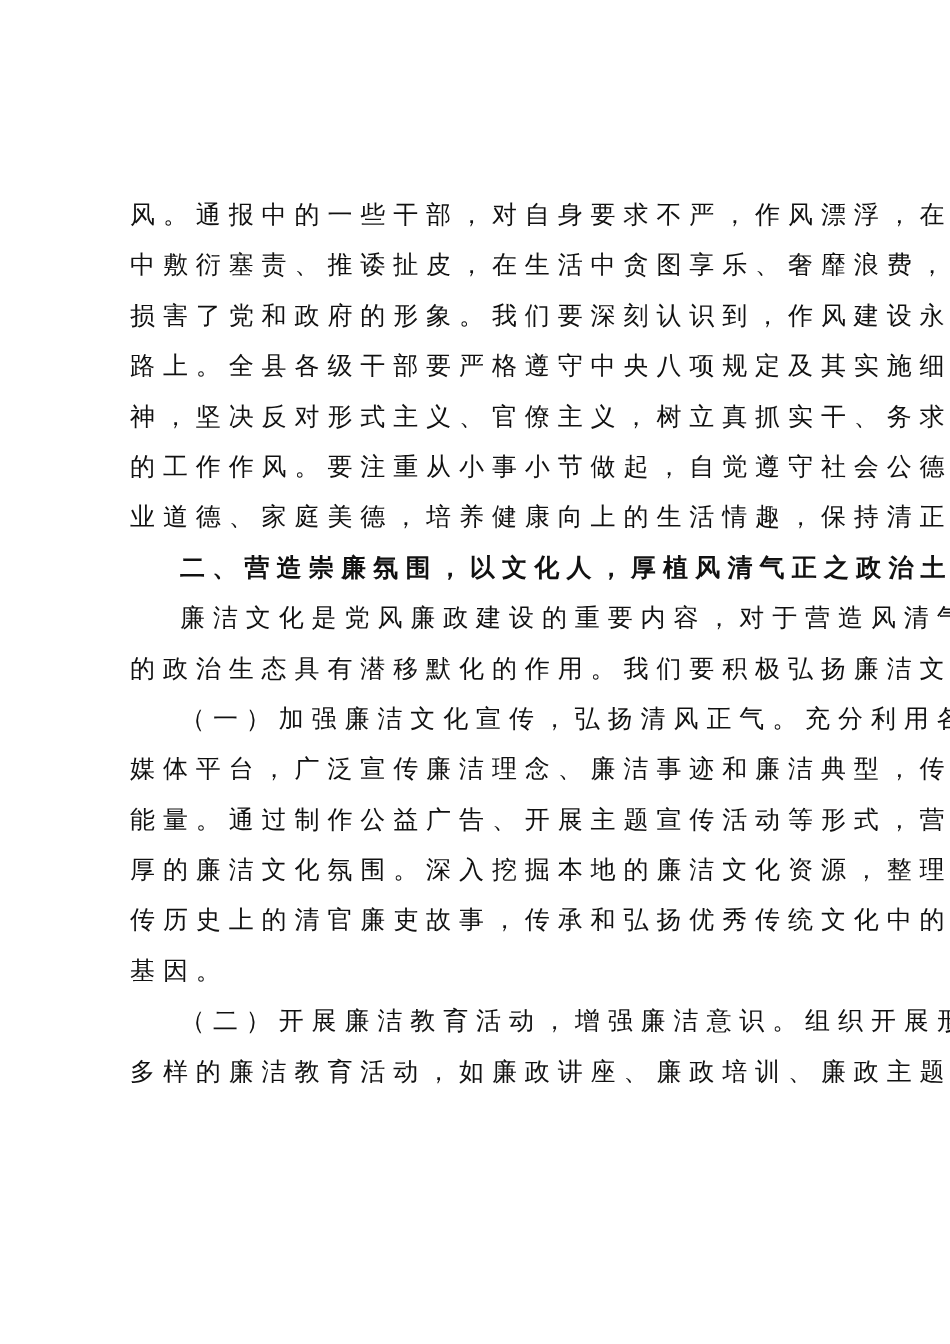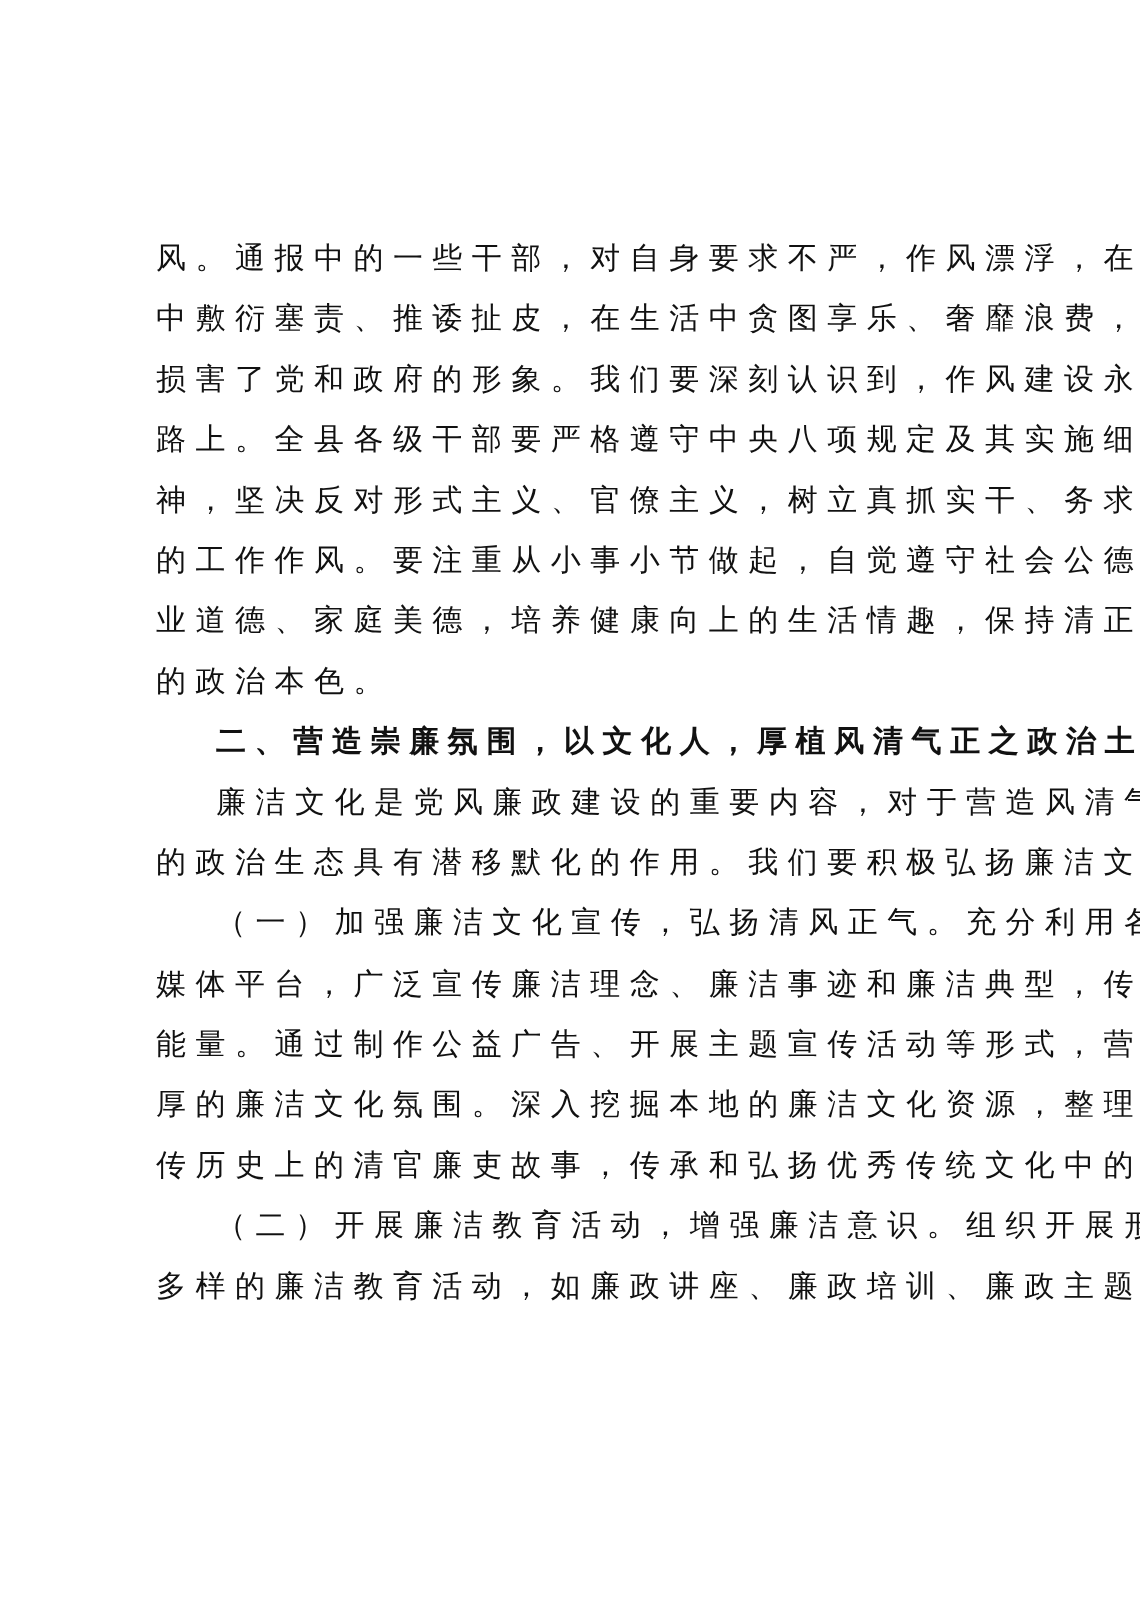--- a/index.html
+++ b/index.html
@@ -28,37 +28,37 @@
 <div class="page">
 
   <div>
     <div class="line">风。通报中的一些干部，对自身要求不严，作风漂浮，在工作</div>
     <div class="line">中敷衍塞责、推诿扯皮，在生活中贪图享乐、奢靡浪费，严重</div>
     <div class="line">损害了党和政府的形象。我们要深刻认识到，作风建设永远在</div>
     <div class="line">路上。全县各级干部要严格遵守中央八项规定及其实施细则精</div>
     <div class="line">神，坚决反对形式主义、官僚主义，树立真抓实干、务求实效</div>
     <div class="line">的工作作风。要注重从小事小节做起，自觉遵守社会公德、职</div>
     <div class="line">业道德、家庭美德，培养健康向上的生活情趣，保持清正廉洁</div>
-    <div class="line">的政治本色。</div>
   </div>
 
   <div>
     <div class="line indent heading">二、营造崇廉氛围，以文化人，厚植风清气正之政治土壤</div>
   </div>
 
   <div>
     <div class="line indent">廉洁文化是党风廉政建设的重要内容，对于营造风清气正</div>
     <div class="line">的政治生态具有潜移默化的作用。我们要积极弘扬廉洁文化，</div>
   </div>
 
   <div>
     <div class="line indent">（一）加强廉洁文化宣传，弘扬清风正气。充分利用各类</div>
     <div class="line">媒体平台，广泛宣传廉洁理念、廉洁事迹和廉洁典型，传播正</div>
     <div class="line">能量。通过制作公益广告、开展主题宣传活动等形式，营造浓</div>
     <div class="line">厚的廉洁文化氛围。深入挖掘本地的廉洁文化资源，整理和宣</div>
     <div class="line">传历史上的清官廉吏故事，传承和弘扬优秀传统文化中的廉洁</div>
+    <div class="line">基因。</div>
   </div>
 
   <div>
     <div class="line indent">（二）开展廉洁教育活动，增强廉洁意识。组织开展形式</div>
     <div class="line">多样的廉洁教育活动，如廉政讲座、廉政培训、廉政主题党日</div>
   </div>
 </div>
 
 </body></html>

